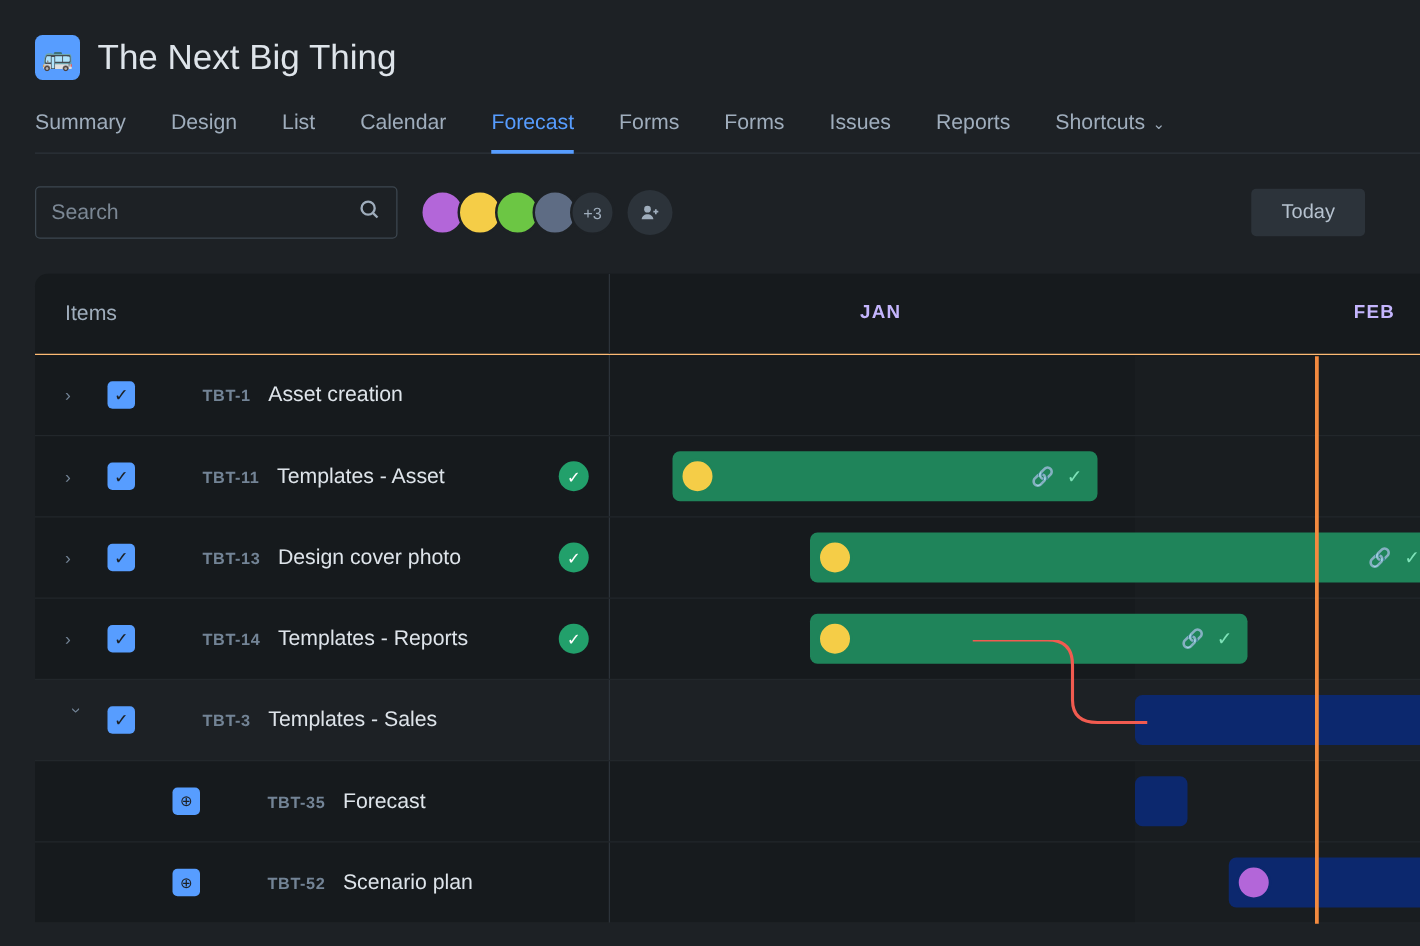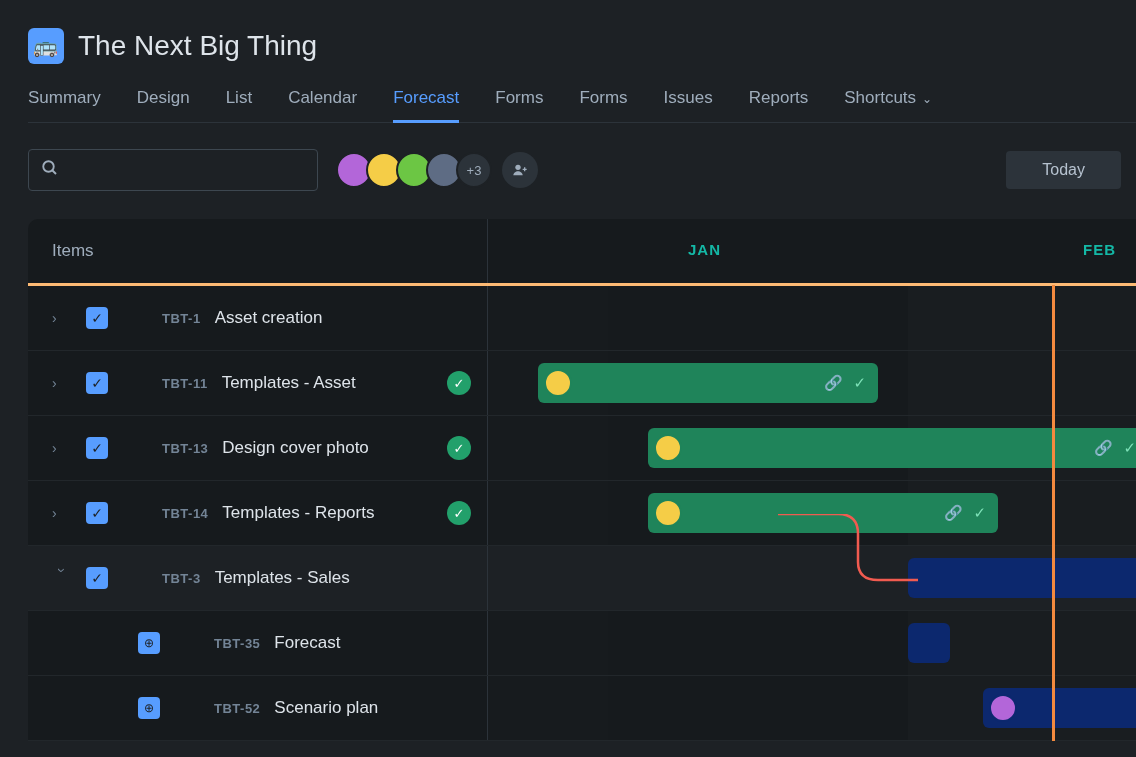--- a/index.html
+++ b/index.html
@@ -97,56 +97,56 @@
       width: 36px; height: 36px;
       background: #2c333a;
       border-radius: 50%;
       margin-left: 10px;
       display: flex; align-items: center; justify-content: center;
       color: #9fadbc;
       cursor: pointer;
     }
     .today-btn {
       margin-left: auto;
-      margin-right: 15px;
+      margin-right: 44px;
       background: #2c333a;
       color: #b6c2cf;
-      padding: 10px 36px;
+      padding: 10px 24px;
       border-radius: 4px;
       font-size: 16px;
       cursor: pointer;
     }
 
     .timeline {
       background: #161a1d;
       border-radius: 10px 0 0 0;
       position: relative;
       overflow: hidden;
     }
     .t-header {
       display: flex;
-      border-bottom: 3px solid #fdba74;
+      border-bottom: 1px solid #fdba74;
     }
     .items-head {
       width: 460px;
       padding: 22px 24px;
       font-size: 17px;
       color: #9fadbc;
       border-right: 1px solid #2c333a;
     }
     .months-head {
       flex: 1;
       position: relative;
       display: flex;
     }
     .month-label {
       position: absolute;
       font-size: 15px;
       font-weight: 600;
-      color: #14b8a6;
+      color: #c4b5fd;
       letter-spacing: 1px;
       top: 22px;
     }
     .month-label.jan { left: 200px; }
     .month-label.feb { left: 595px; }
 
     .rows { position: relative; }
     .row {
       display: flex;
       height: 65px;
@@ -289,20 +289,21 @@
     <div class="tab active">Forecast</div>
     <div class="tab">Forms</div>
     <div class="tab">Forms</div>
     <div class="tab">Issues</div>
     <div class="tab">Reports</div>
     <div class="tab"><span>Shortcuts</span><span class="chev">⌄</span></div>
   </div>
 
   <div class="toolbar">
     <div class="search-box">
+      <input class="search-input" placeholder="Search" style="">
       <span class="search-icon">
         <svg width="18" height="18" viewBox="0 0 24 24" fill="none" stroke="currentColor" stroke-width="2.5">
             <circle cx="10" cy="10" r="7"></circle>
             <line x1="20" y1="20" x2="15" y2="15"></line>
           </svg>
       </span>
     </div>
     <div class="avatars">
       <div class="avatar a1"></div>
       <div class="avatar a2"></div>

